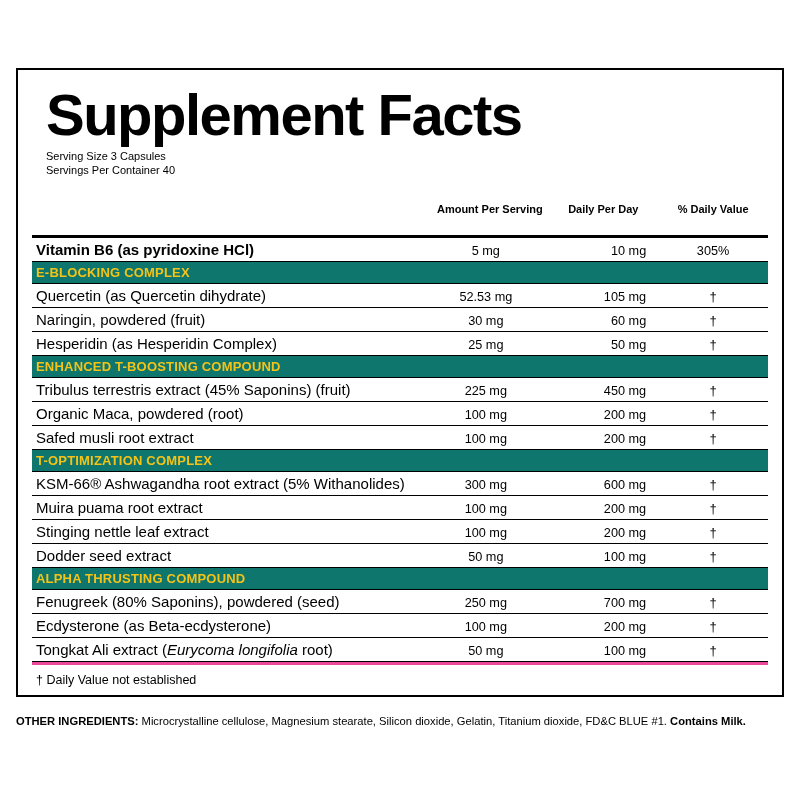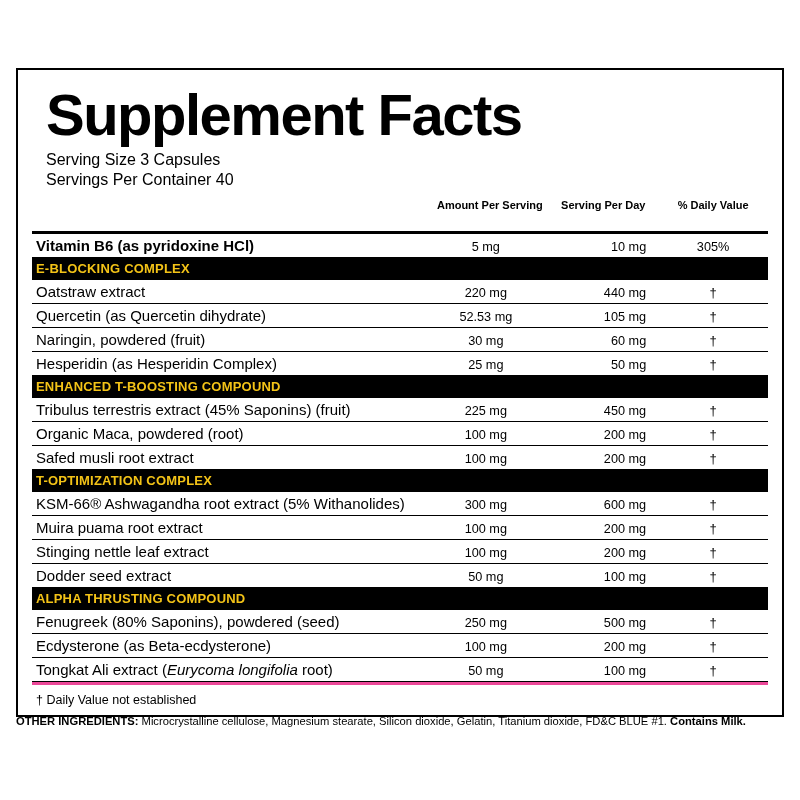--- a/index.html
+++ b/index.html
@@ -33,22 +33,22 @@
   }
   .title {
     font-size: 58px;
     font-weight: bold;
     letter-spacing: -1.5px;
     line-height: 1.0;
     margin: 16px 0 6px 14px;
     white-space: nowrap;
   }
   .serving-block {
-    margin: 0 0 6px 14px;
-    font-size: 16px;
+    margin: 0 0 22px 14px;
+    font-size: 11px;
     line-height: 1.25;
   }
   table.facts {
     width: 100%;
     border-collapse: collapse;
     font-size: 12.7px;
     table-layout: fixed;
   }
   table.facts td {
     padding: 3px 0 3px 0;
@@ -69,21 +69,21 @@
   tr.headrow td.col-aps,
   tr.headrow td.col-apd,
   tr.headrow td.col-dv { text-align: center; padding-right: 0 !important; }
 
   tr.item td {
     border-bottom: 1px solid #000;
   }
   tr.item td.col-name { font-size: 15px; }
 
   tr.section td {
-    background: #000000;
+    background: #0f766e;
     color: #f3c317;
     font-weight: bold;
     font-size: 13px;
     letter-spacing: 0.2px;
     padding: 3px 0 3px 4px;
     border-bottom: 1px solid #000;
   }
 
   tr.bold td.col-name { font-weight: bold; }
 
@@ -117,39 +117,33 @@
     <div class="serving-block">
       <div>Serving Size 3 Capsules</div>
       <div>Servings Per Container 40</div>
     </div>
 
     <table class="facts">
       <tbody>
         <tr class="headrow">
           <td class="col-name"></td>
           <td class="col-aps">Amount Per Serving</td>
-          <td class="col-apd">Serving Per Day</td>
+          <td class="col-apd">Daily Per Day</td>
           <td class="col-dv">% Daily Value</td>
         </tr>
       <tr class="item bold">
             <td class="col-name"><b>Vitamin B6</b> (as pyridoxine HCl)</td>
             <td class="col-aps">5 mg</td>
             <td class="col-apd">10 mg</td>
             <td class="col-dv">305%</td>
           </tr>
           <tr class="section">
             <td colspan="4">E-BLOCKING COMPLEX</td>
           </tr>
           <tr class="item">
-            <td class="col-name">Oatstraw extract</td>
-            <td class="col-aps">220 mg</td>
-            <td class="col-apd">440 mg</td>
-            <td class="col-dv dagger">†</td>
-          </tr>
-          <tr class="item">
             <td class="col-name">Quercetin (as Quercetin dihydrate)</td>
             <td class="col-aps">52.53 mg</td>
             <td class="col-apd">105 mg</td>
             <td class="col-dv dagger">†</td>
           </tr>
           <tr class="item">
             <td class="col-name">Naringin, powdered (fruit)</td>
             <td class="col-aps">30 mg</td>
             <td class="col-apd">60 mg</td>
             <td class="col-dv dagger">†</td>
@@ -207,21 +201,21 @@
             <td class="col-aps">50 mg</td>
             <td class="col-apd">100 mg</td>
             <td class="col-dv dagger">†</td>
           </tr>
           <tr class="section">
             <td colspan="4">ALPHA THRUSTING COMPOUND</td>
           </tr>
           <tr class="item">
             <td class="col-name">Fenugreek (80% Saponins), powdered (seed)</td>
             <td class="col-aps">250 mg</td>
-            <td class="col-apd">500 mg</td>
+            <td class="col-apd">700 mg</td>
             <td class="col-dv dagger">†</td>
           </tr>
           <tr class="item">
             <td class="col-name">Ecdysterone (as Beta-ecdysterone)</td>
             <td class="col-aps">100 mg</td>
             <td class="col-apd">200 mg</td>
             <td class="col-dv dagger">†</td>
           </tr>
           <tr class="item">
             <td class="col-name">Tongkat Ali extract (<i>Eurycoma longifolia</i> root)</td>

